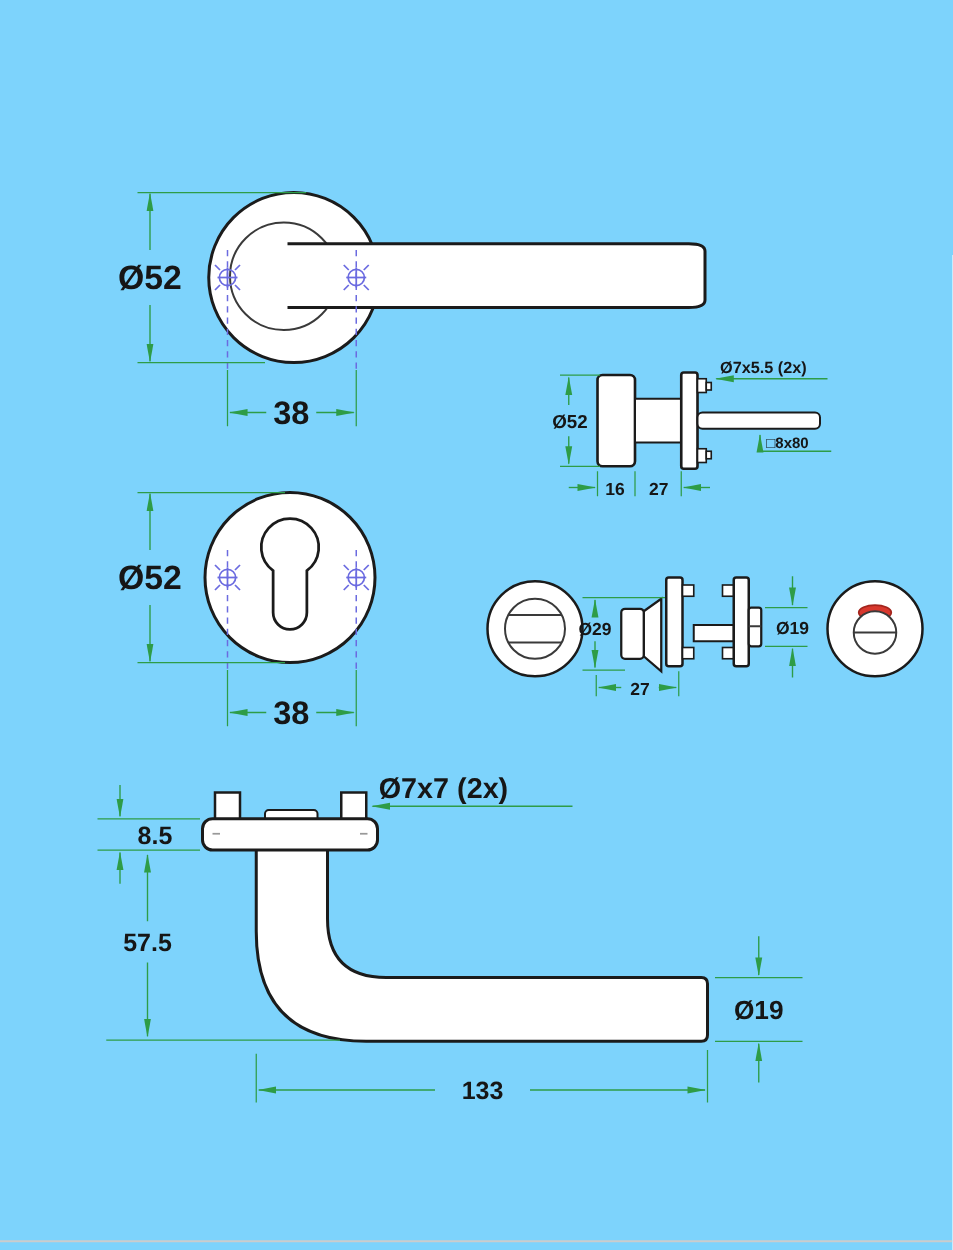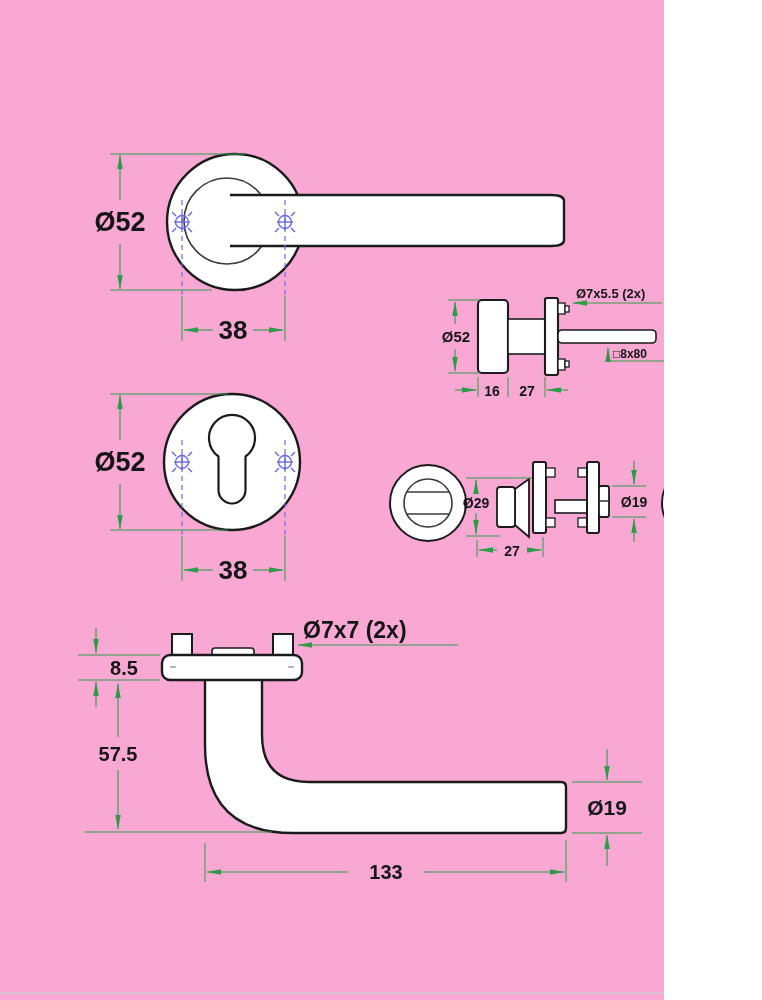--- a/index.html
+++ b/index.html
@@ -1,16 +1,16 @@
 <!DOCTYPE html>
 <html><head>
 <meta charset="utf-8">
 <style>
   html,body{margin:0;padding:0;background:#ffffff;}
-  .page{position:relative;width:664px;height:1000px;background:#f9a8d4;overflow:hidden;
+  .page{position:relative;width:762px;height:1000px;background:#7dd3fc;overflow:hidden;
         font-family:"Liberation Sans", sans-serif;}
   svg{display:block;}
   text{font-family:"Liberation Sans","DejaVu Sans",sans-serif;font-weight:700;fill:#161616;}
   .dim-line{stroke:#2e9c47;stroke-width:1.1;fill:none;}
   .ext-line{stroke:#2e9c47;stroke-width:1;fill:none;}
   .outline{stroke:#1b1b1b;stroke-width:2.4;fill:#ffffff;}
   .outline-thin{stroke:#3a3a3a;stroke-width:1.6;fill:none;}
   .detail{stroke:#1b1b1b;stroke-width:1.6;fill:#ffffff;}
   .screw-marker{stroke:#6b6be0;stroke-width:1.4;fill:none;}
   .screw-dash{stroke:#6b6be0;stroke-width:1.2;fill:none;stroke-dasharray:5 4;}

